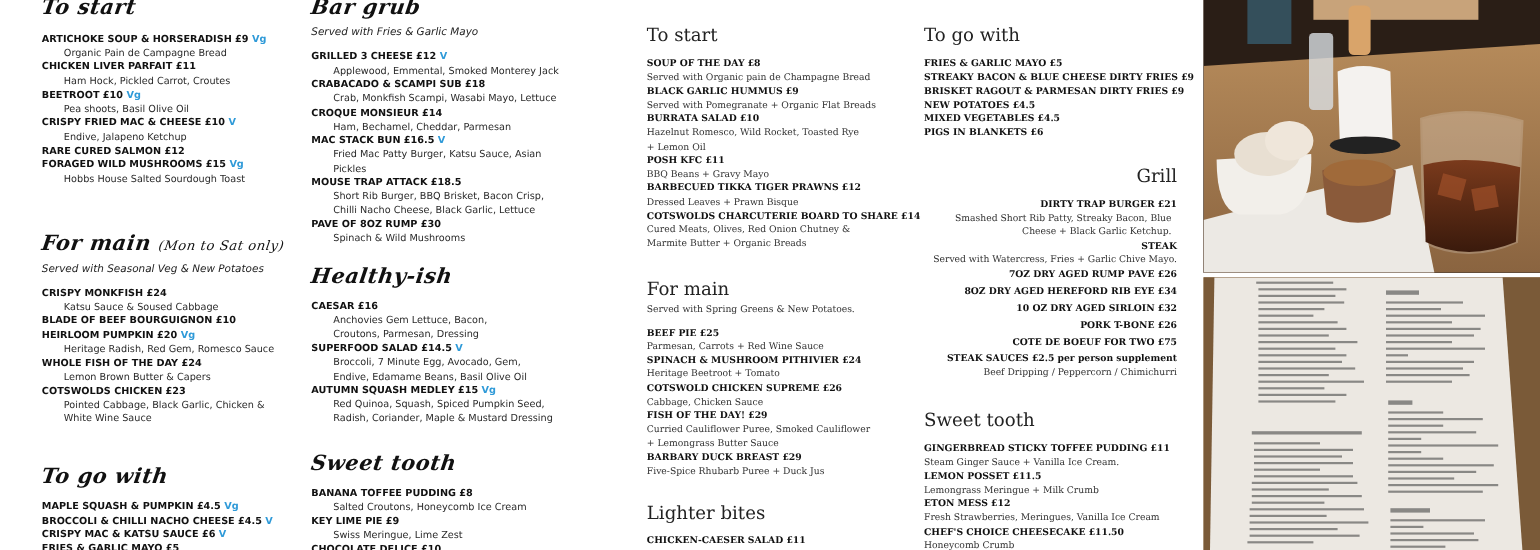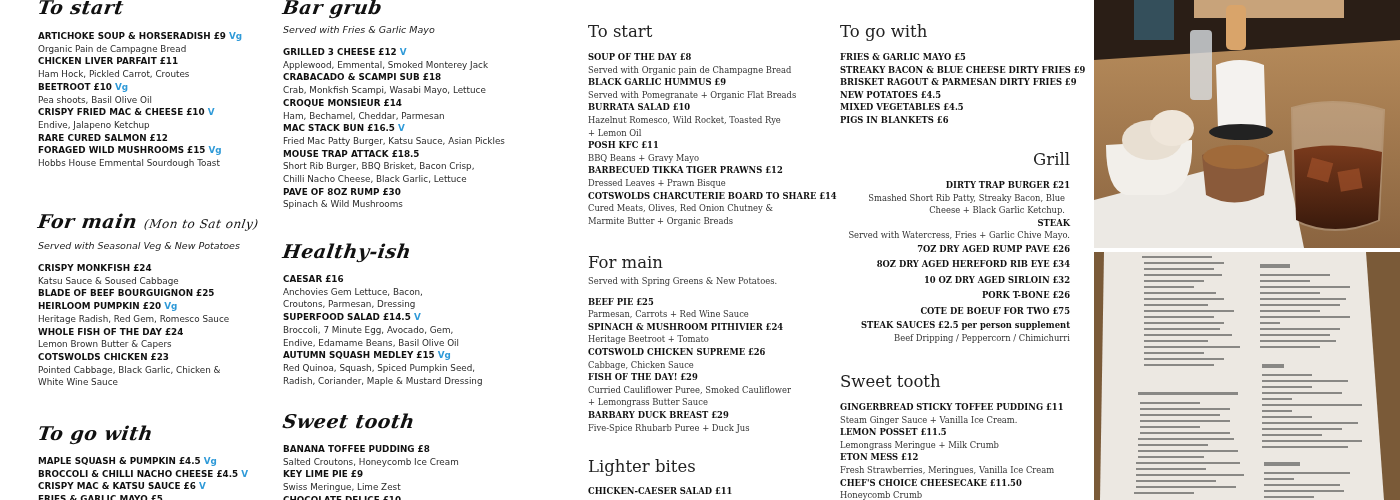--- a/index.html
+++ b/index.html
@@ -36,20 +36,21 @@
     font-size: 8.8px;
     font-weight: bold;
     line-height: 12.7px;
     color: #111;
     white-space: nowrap;
   }
   .sans .item-desc {
     font-size: 8.8px;
     line-height: 12.7px;
     color: #2a2a2a;
+    margin-left: 20px;
   }
   .badge { color: #2f9ad8; font-weight: bold; }
   .sans .list { margin-top: 9px; }
   .sans .sect { position: absolute; left: 0; width: 240px; }
 
   
   .serif .heading {
     font-family: "DejaVu Serif", serif;
     font-size: 16.5px;
     font-weight: normal;
@@ -98,31 +99,31 @@
       <div class="item-name"><span>ARTICHOKE SOUP &amp; HORSERADISH £9</span> <span class="badge">Vg</span></div>
       <div class="item-desc">Organic Pain de Campagne Bread</div>
       <div class="item-name"><span>CHICKEN LIVER PARFAIT £11</span></div>
       <div class="item-desc">Ham Hock, Pickled Carrot, Croutes</div>
       <div class="item-name"><span>BEETROOT £10</span> <span class="badge">Vg</span></div>
       <div class="item-desc">Pea shoots, Basil Olive Oil</div>
       <div class="item-name"><span>CRISPY FRIED MAC &amp; CHEESE £10</span> <span class="badge">V</span></div>
       <div class="item-desc">Endive, Jalapeno Ketchup</div>
       <div class="item-name"><span>RARE CURED SALMON £12</span></div>
       <div class="item-name"><span>FORAGED WILD MUSHROOMS £15</span> <span class="badge">Vg</span></div>
-      <div class="item-desc">Hobbs House Emmental Sourdough Toast</div>
+      <div class="item-desc">Hobbs House Salted Sourdough Toast</div>
     </div>
   </section>
 
   <section class="sect" style="top:210px;">
     <h2 class="script-h"><span>For main</span> <span class="small">(Mon to Sat only)</span></h2>
     <div class="subtitle-it" style="margin-top:5px;">Served with Seasonal Veg &amp; New Potatoes</div>
     <div class="list" style="margin-top:0;">
       <div class="item-name">CRISPY MONKFISH £24</div>
       <div class="item-desc">Katsu Sauce &amp; Soused Cabbage</div>
-      <div class="item-name">BLADE OF BEEF BOURGUIGNON £25</div>
+      <div class="item-name">BLADE OF BEEF BOURGUIGNON £10</div>
       <div class="item-name"><span>HEIRLOOM PUMPKIN £20</span> <span class="badge">Vg</span></div>
       <div class="item-desc">Heritage Radish, Red Gem, Romesco Sauce</div>
       <div class="item-name">WHOLE FISH OF THE DAY £24</div>
       <div class="item-desc">Lemon Brown Butter &amp; Capers</div>
       <div class="item-name">COTSWOLDS CHICKEN £23</div>
       <div class="item-desc" style="width:205px;">Pointed Cabbage, Black Garlic, Chicken &amp; White Wine Sauce</div>
     </div>
   </section>
 
   <section class="sect" style="top:422px;">

